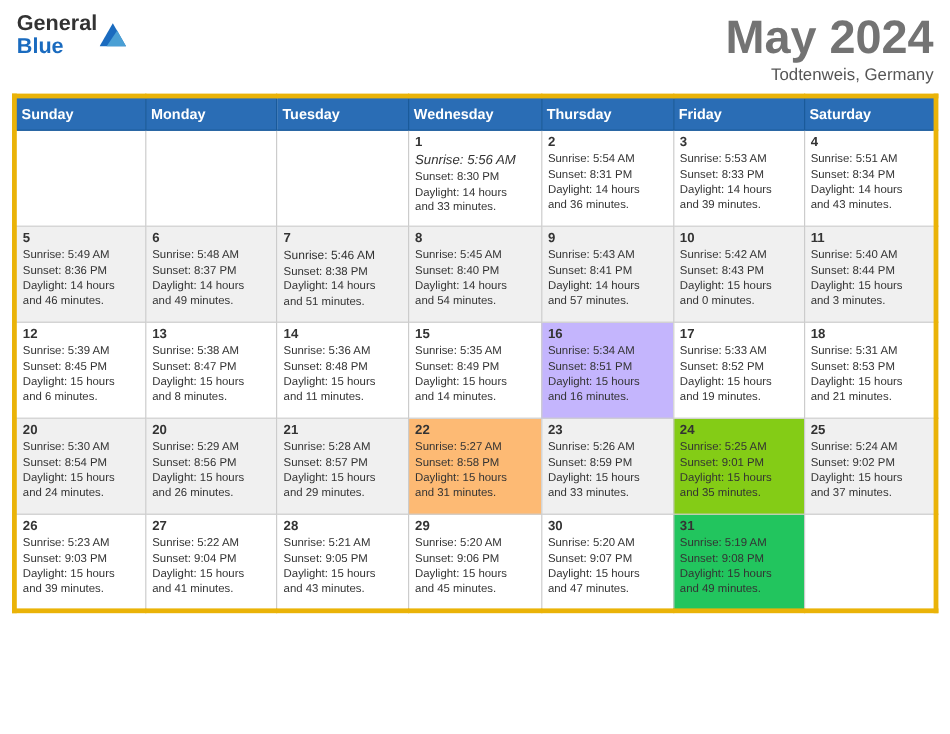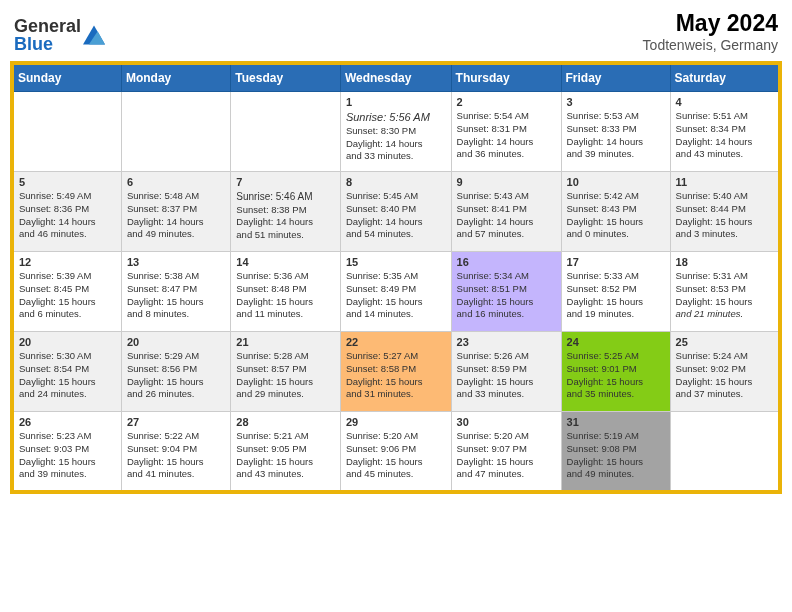--- a/index.html
+++ b/index.html
@@ -6,21 +6,21 @@
     body {
       font-family: Arial, sans-serif;
       background: #fff;
       width: 792px;
       min-height: 612px;
       padding: 10px;
     }
     .header {
       display: flex;
       justify-content: space-between;
-      align-items: flex-end;
+      align-items: flex-start;
       margin-bottom: 8px;
       padding: 0 4px;
       gap: 44px;
     }
     .logo {
       display: flex;
       align-items: center;
     }
     .logo-text-general {
       font-size: 18px;
@@ -34,23 +34,23 @@
     }
     .logo-icon {
       width: 22px;
       height: 22px;
       margin-left: 2px;
     }
     .title-block {
       text-align: right;
     }
     .month-year {
-      font-size: 23px;
-      font-weight: bold;
-      color: #000000;
+      font-size: 39px;
+      font-weight: bold;
+      color: #737373;
     }
     .location {
       font-size: 14px;
       color: #555;
     }
     .calendar {
       width: 100%;
       border-collapse: collapse;
       border: 4px solid #eab308;
     }
@@ -249,21 +249,21 @@
           <span style="display: block; font-size: 9.5px; line-height: 1.35;">Sunrise: 5:33 AM</span>
           <span style="display: block; font-size: 9.5px; line-height: 1.35;">Sunset: 8:52 PM</span>
           <span style="display: block; font-size: 9.5px; line-height: 1.35;">Daylight: 15 hours</span>
           <span style="display: block; font-size: 9.5px; line-height: 1.35;">and 19 minutes.</span>
         </td>
         <td style="background: rgb(255, 255, 255); margin-left: 18px;">
           <span class="day-num">18</span>
           <span style="display: block; font-size: 9.5px; line-height: 1.35;">Sunrise: 5:31 AM</span>
           <span style="display: block; font-size: 9.5px; line-height: 1.35;">Sunset: 8:53 PM</span>
           <span style="display: block; font-size: 9.5px; line-height: 1.35;">Daylight: 15 hours</span>
-          <span style="display: block; font-size: 9.5px; line-height: 1.35; font-style: italic;">and 21 minutes.</span>
+          <span style="display: block; font-size: 9.5px; line-height: 1.35;">and 21 minutes.</span>
         </td>
       </tr>
       <tr>
         <td style="background: rgb(240, 240, 240);">
           <span class="day-num">20</span>
           <span style="display: block; font-size: 9.5px; line-height: 1.35;">Sunrise: 5:30 AM</span>
           <span style="display: block; font-size: 9.5px; line-height: 1.35;">Sunset: 8:54 PM</span>
           <span style="display: block; font-size: 9.5px; line-height: 1.35;">Daylight: 15 hours</span>
           <span style="display: block; font-size: 9.5px; line-height: 1.35;">and 24 minutes.</span>
         </td>
@@ -339,21 +339,21 @@
           <span style="display: block; font-size: 9.5px; line-height: 1.35;">Daylight: 15 hours</span>
           <span style="display: block; font-size: 9.5px; line-height: 1.35;">and 45 minutes.</span>
         </td>
         <td style="background: rgb(255, 255, 255);">
           <span class="day-num">30</span>
           <span style="display: block; font-size: 9.5px; line-height: 1.35;">Sunrise: 5:20 AM</span>
           <span style="display: block; font-size: 9.5px; line-height: 1.35;">Sunset: 9:07 PM</span>
           <span style="display: block; font-size: 9.5px; line-height: 1.35;">Daylight: 15 hours</span>
           <span style="display: block; font-size: 9.5px; line-height: 1.35;">and 47 minutes.</span>
         </td>
-        <td style="background: #a3a3a3;">
+        <td style="background: #22c55e;">
           <span class="day-num">31</span>
           <span style="display: block; font-size: 9.5px; line-height: 1.35;">Sunrise: 5:19 AM</span>
           <span style="display: block; font-size: 9.5px; line-height: 1.35;">Sunset: 9:08 PM</span>
           <span style="display: block; font-size: 9.5px; line-height: 1.35;">Daylight: 15 hours</span>
           <span style="display: block; font-size: 9.5px; line-height: 1.35;">and 49 minutes.</span>
         </td>
         <td class="empty" style="background: rgb(255, 255, 255);"></td>
       </tr>
     </tbody>
 </table>

